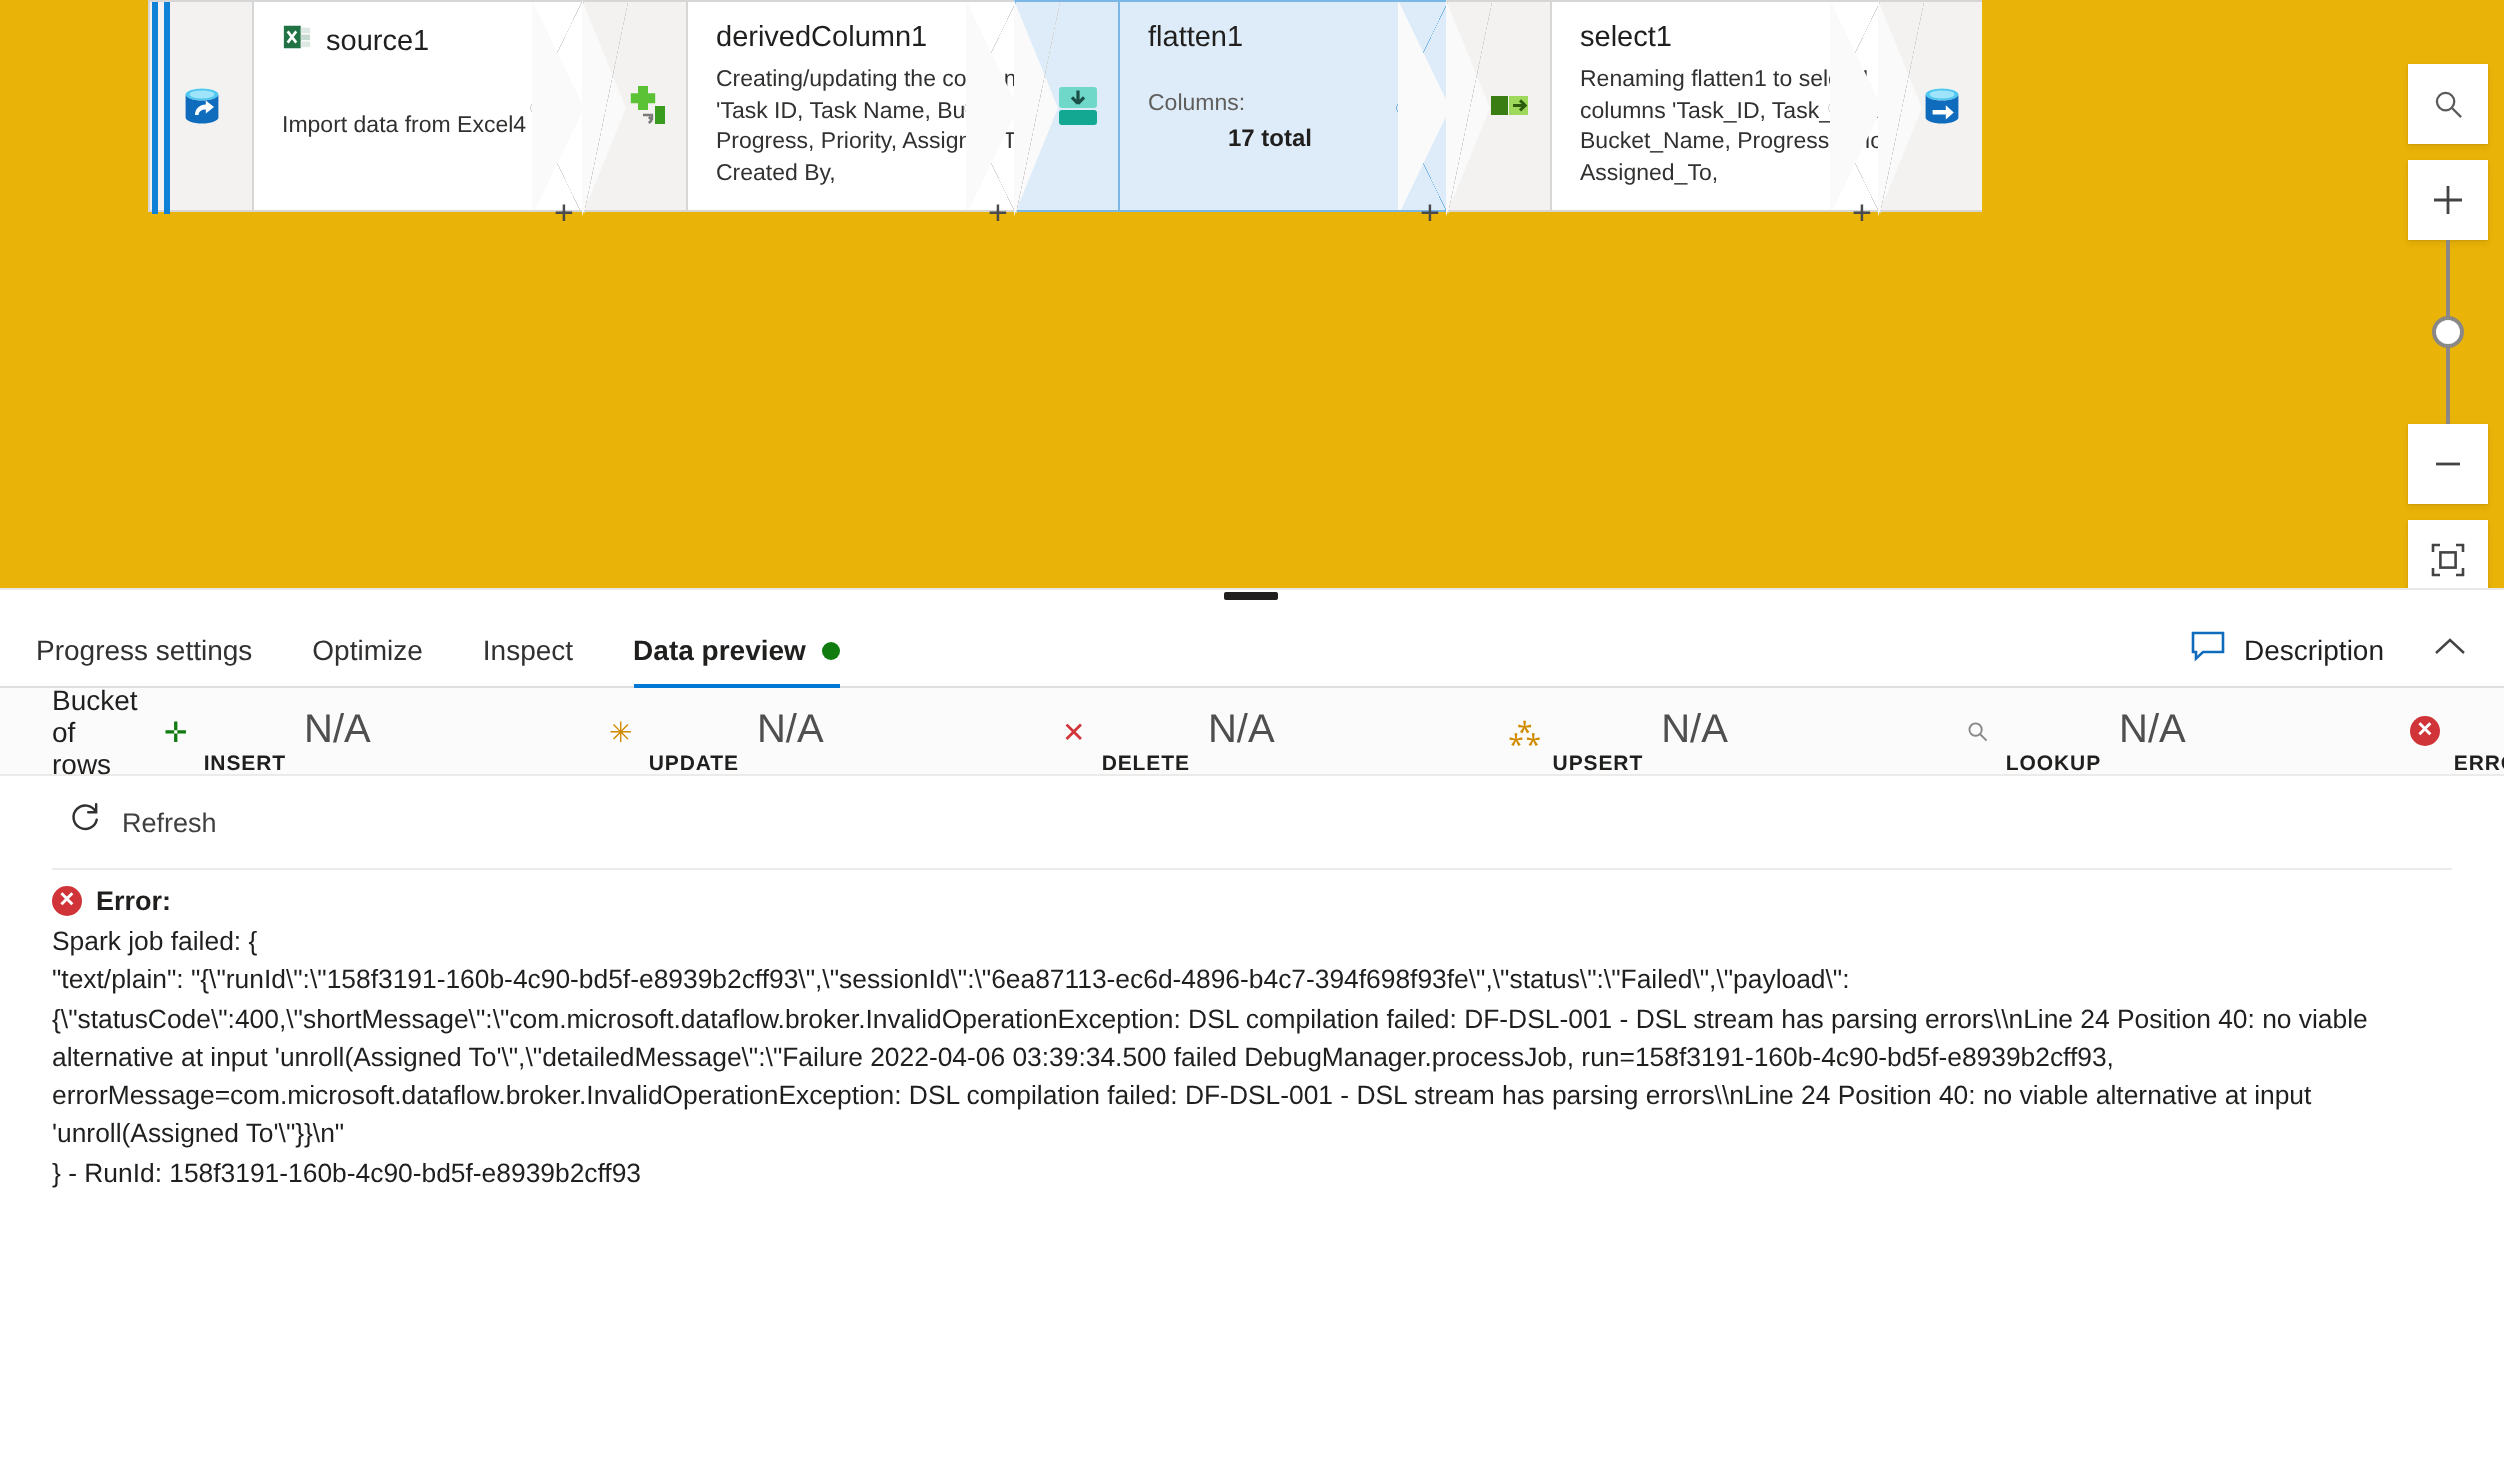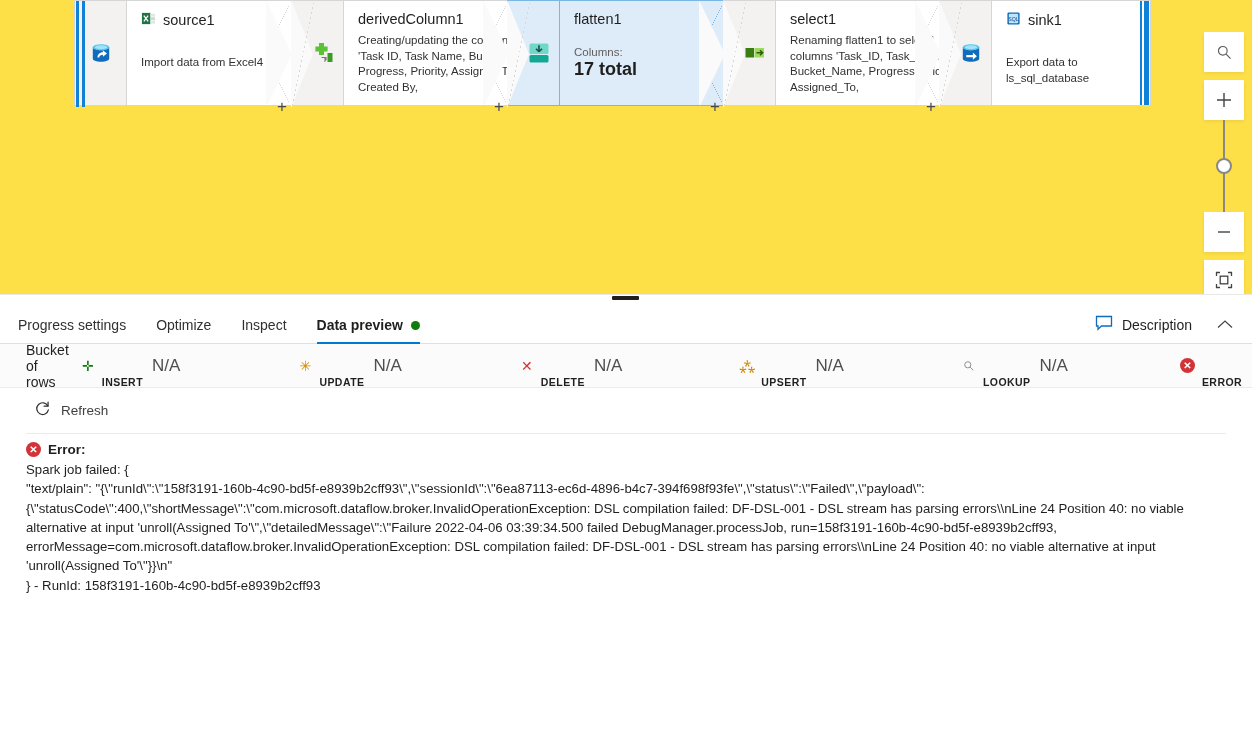--- a/index.html
+++ b/index.html
@@ -9,21 +9,21 @@
     background: #ffffff;
     font-family: "Liberation Sans", sans-serif;
     color: #201f1e;
     overflow: hidden;
   }
 
   
   #canvas {
     position: absolute; left: 0; top: 0;
     width: 1252px; height: 295px;
-    background: #fde047;
+    background: #eab308;
     border-bottom: 1px solid #e8e8e8;
     overflow: hidden;
   }
 
   .node {
     position: absolute; top: 0; height: 106px;
     display: flex;
   }
 
   
@@ -90,21 +90,21 @@
     font-size: 14.5px; color: #201f1e;
     display: flex; align-items: center; gap: 7px;
     white-space: nowrap;
     margin-bottom: 6px;
   }
   .node-desc {
     font-size: 11.5px; color: #323130; line-height: 15.5px;
     width: 185px;
   }
   .node-sub-label { font-size: 11.5px; color: #605e5c; line-height: 15px; }
-  .node-sub-value { font-size: 18px; color: #201f1e; font-weight: bold; line-height: 18px; }
+  .node-sub-value { font-size: 12px; color: #201f1e; font-weight: bold; line-height: 18px; margin-left: 40px; }
 
   
   .accent-left {
     position: absolute; left: 0; top: 0; height: 106px; width: 12px;
   }
   .accent-left i { position: absolute; top: 0; height: 106px; width: 3px; background: #0f82d8; display: block; }
   .accent-left i.a1 { left: 1px; }
   .accent-left i.a2 { left: 7px; }
 
   .accent-right { position: absolute; right: 0; top: 0; height: 106px; width: 12px; }
@@ -190,21 +190,21 @@
   #collapse-btn { position: absolute; right: 18px; bottom: 9px; color: #323130; }
 
   
   #stats {
     height: 44px; border-bottom: 1px solid #edebe9; background: #fbfbfb;
     display: flex; align-items: center; padding: 0 26px;
     font-size: 13px;
   }
   .stat { display: flex; align-items: center; gap: 7px; }
   .stat .k { font-size: 10.5px; font-weight: bold; letter-spacing: .45px; color: #201f1e; margin-top: 32px; }
-  .stat .v { font-size: 17px; color: #4f4f4f; margin-left: 2px; }
+  .stat .v { font-size: 20px; color: #4f4f4f; margin-left: 2px; }
   #rows-label { font-size: 14px; color: #201f1e; margin-right: 12px; }
 
   .op-ico { width: 14px; height: 14px; display: inline-flex; align-items: center; justify-content: center; font-size: 14px; line-height: 1; }
 
   
   #refresh-row { display: flex; align-items: center; gap: 10px; padding: 12px 26px 8px 34px; }
   #refresh-row .lbl { font-size: 13.5px; color: #404040; }
   #err-divider { height: 1px; background: #edebe9; margin: 4px 26px 0 26px; }
 
   #error-area { padding: 8px 26px 0 26px; }
@@ -327,37 +327,20 @@
     <div class="node-gutter notched">
       <span class="ico ico-sinkdb" style="margin-left:10px;">
         <svg width="26" height="26" viewBox="0 0 26 26">
           <ellipse cx="13" cy="7.2" rx="8.2" ry="3" fill="#50c8f0"></ellipse>
           <path d="M4.8 7.2 v11.6 c0 1.66 3.67 3 8.2 3 s8.2-1.34 8.2-3 V7.2 c0 1.66-3.67 3-8.2 3 s-8.2-1.34-8.2-3z" fill="#0f6cbd"></path>
           <ellipse cx="13" cy="7.2" rx="6.2" ry="2" fill="#9fe4fb"></ellipse>
           <path d="M8.3 15 h6.6 v-2.4 l4 3.6 -4 3.6 V17.3 H8.3z" fill="#ffffff"></path>
         </svg>
       </span>
     </div>
-    <div class="node-body" style="width:160px;">
-      <span class="accent-right">
-          <i class="b1"></i>
-          <i class="b2"></i>
-        </span>
-      <div class="node-title">
-        <span class="ico">
-          <svg width="15" height="15" viewBox="0 0 16 16">
-            <rect x="1.5" y="1.5" width="13" height="13" rx="1.5" fill="#0f6cbd"></rect>
-            <rect x="3" y="3" width="10" height="10" rx="1" fill="#bfe3fb"></rect>
-            <text x="8" y="10.5" font-size="5.6" text-anchor="middle" fill="#0f4b87" font-family="Liberation Sans, sans-serif">SQL</text>
-          </svg>
-        </span>
-        <span>sink1</span>
-      </div>
-      <div class="node-desc" style="margin-top:26px;width:140px;">Export data to ls_sql_database</div>
-    </div>
   </div>
 
 
   <div id="zoom-bar">
     <div class="zbtn">
       <svg width="17" height="17" viewBox="0 0 18 18">
           <circle cx="7.2" cy="7.2" r="4.6" stroke="#5a5a5a" stroke-width="1.2" fill="none"></circle>
           <path d="M10.7 10.7 L15.4 15.4" stroke="#5a5a5a" stroke-width="1.2"></path>
         </svg>
     </div>

